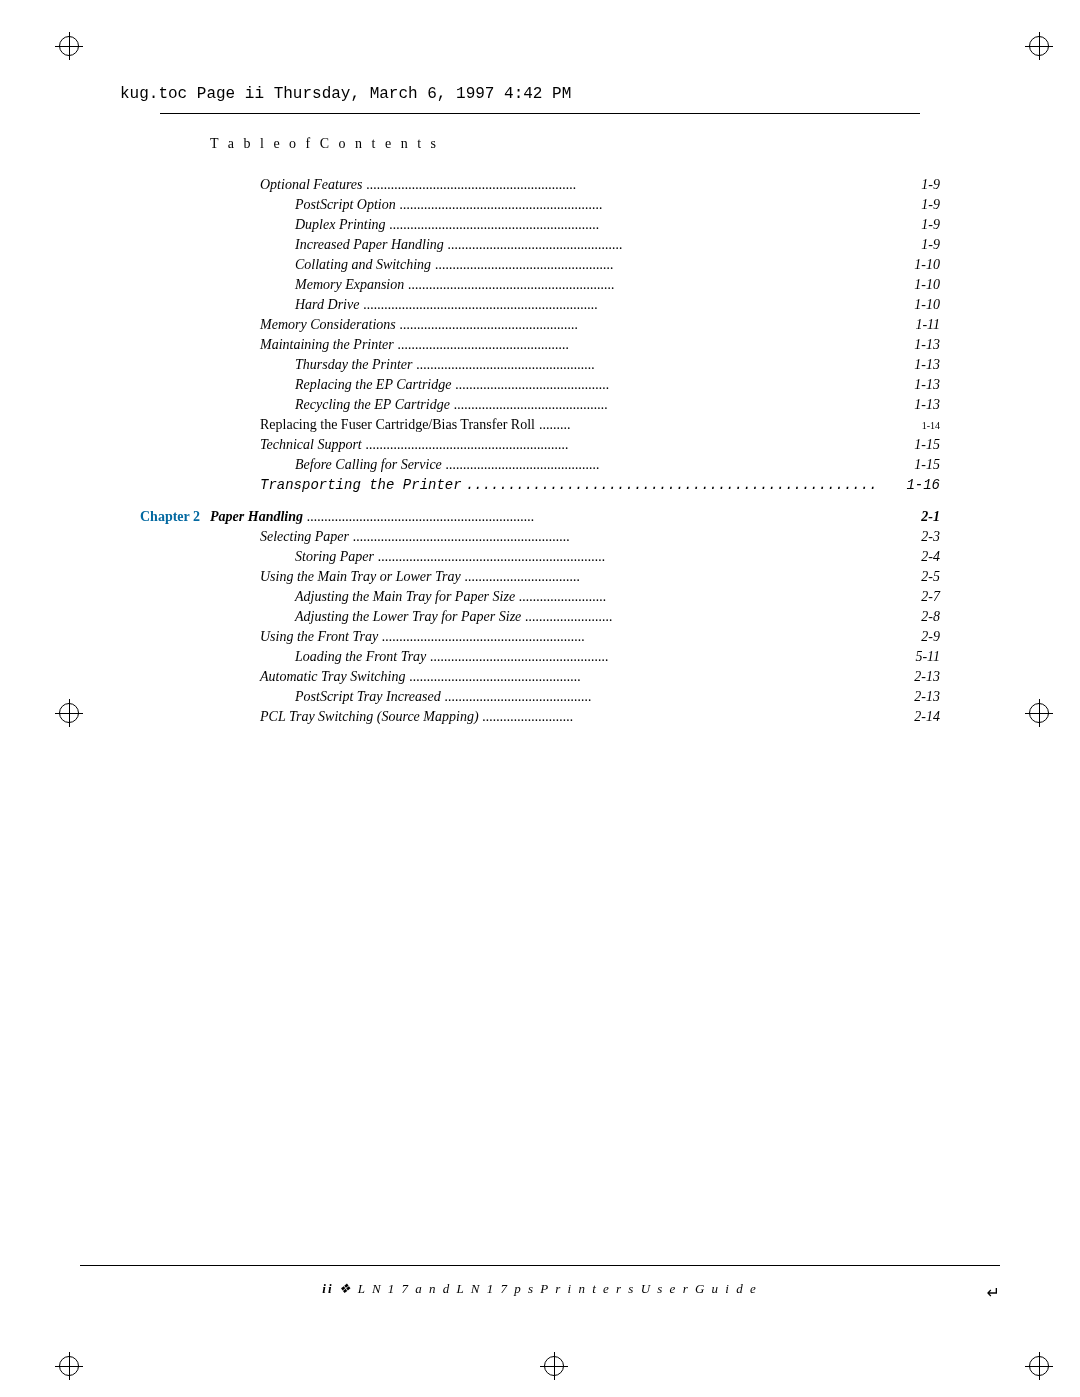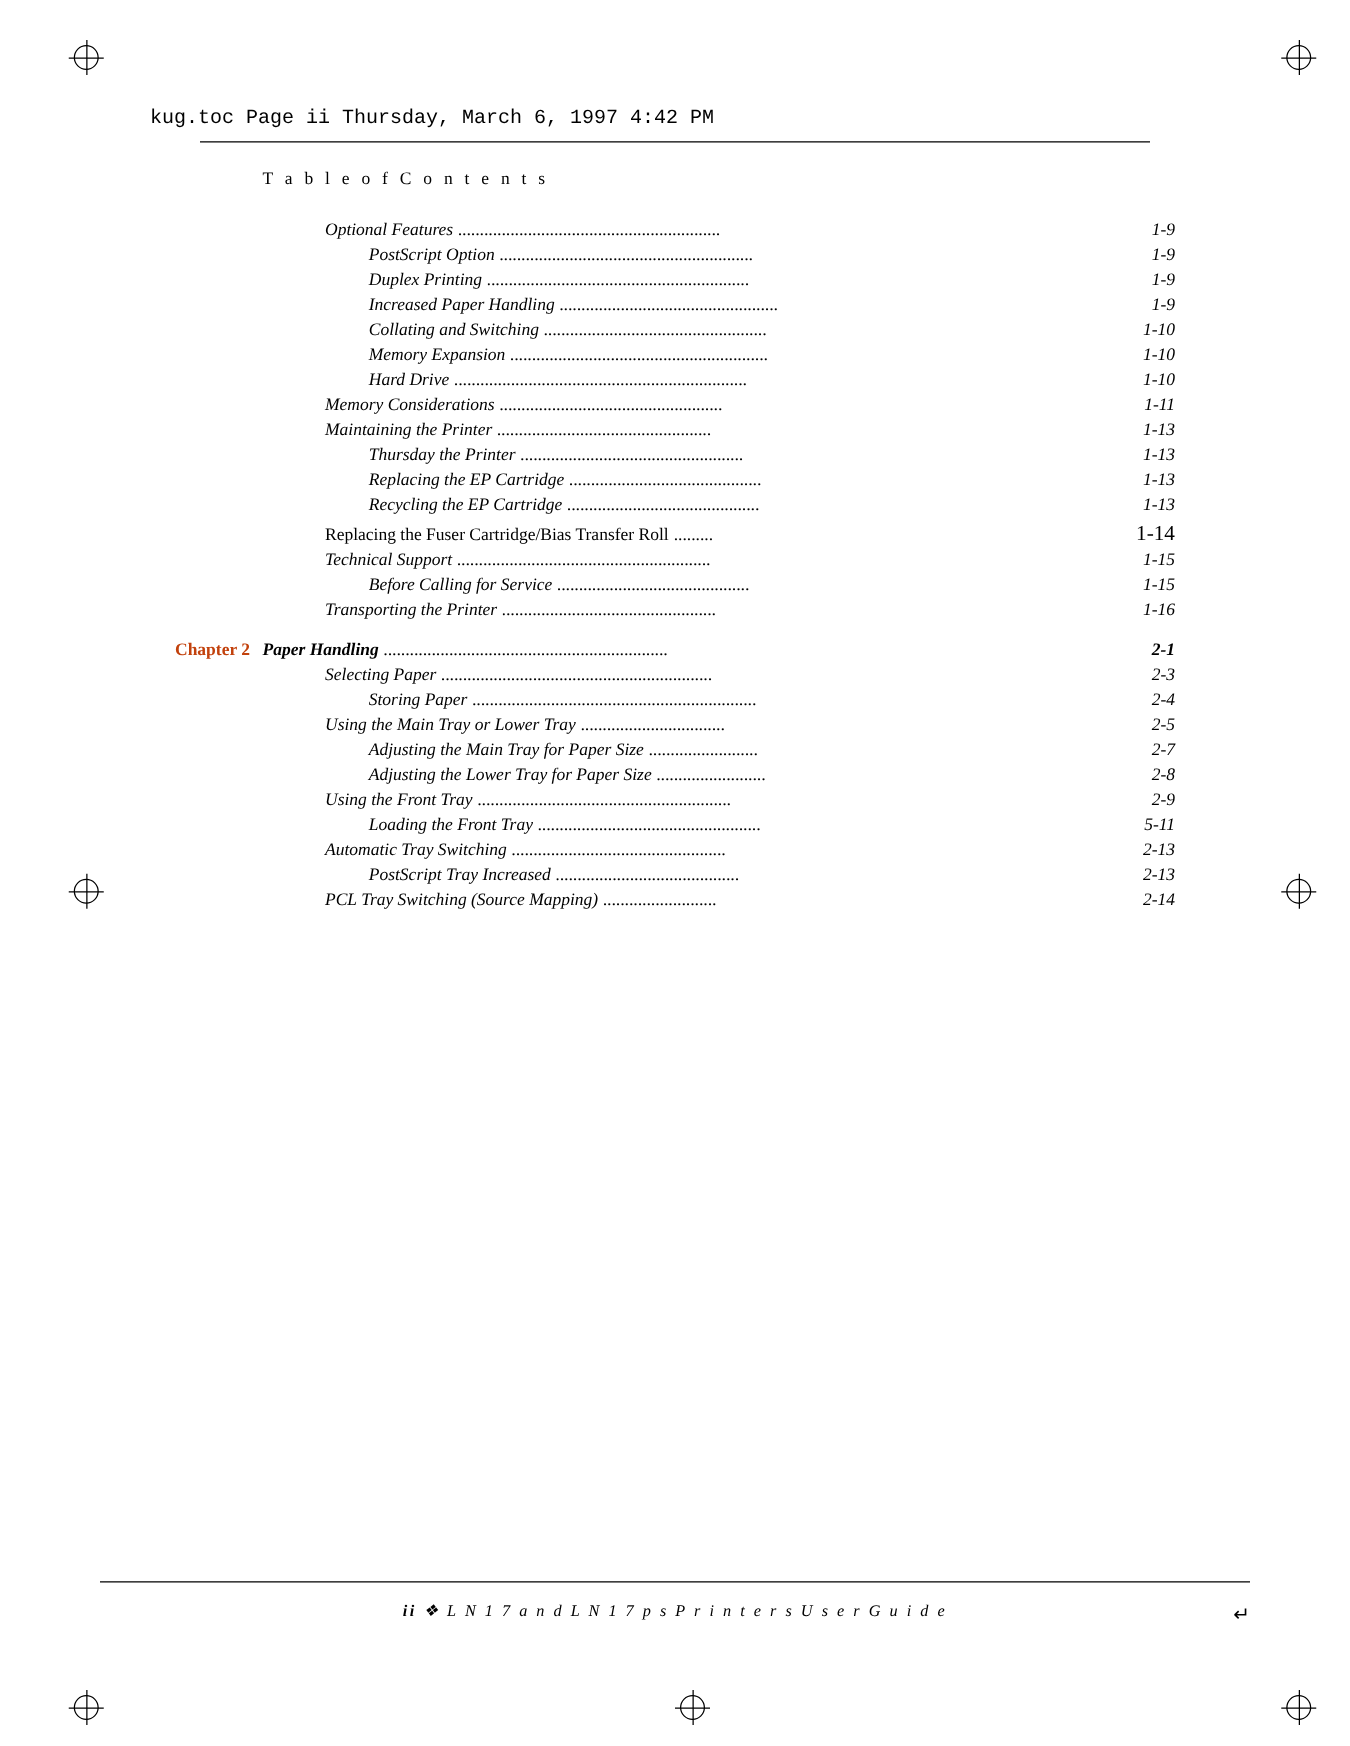--- a/index.html
+++ b/index.html
@@ -311,46 +311,46 @@
       <span style="display:inline-block; width:155px;"></span>
       <span class="toc-label font-size-normal">Recycling the EP Cartridge</span>
       <span class="toc-dots font-size-normal"> ............................................</span>
       <span class="toc-page font-size-normal">1-13</span>
     </div>
 
     <div class="toc-entry indent-0">
       <span style="display:inline-block; width:120px;"></span>
       <span style="font-size:14px; white-space:nowrap; font-style:normal;">Replacing the Fuser Cartridge/Bias Transfer Roll</span>
       <span style="flex:1; overflow:hidden; margin:0 4px; font-size:14px; white-space:nowrap;"> .........</span>
-      <span style="font-size:17px; white-space:nowrap; font-style:normal;">1-14</span>
+      <span style="font-size:10px; white-space:nowrap; font-style:normal;">1-14</span>
     </div>
 
     <div class="toc-entry indent-0">
       <span style="display:inline-block; width:120px;"></span>
       <span class="toc-label font-size-normal">Technical Support</span>
       <span class="toc-dots font-size-normal"> ..........................................................</span>
       <span class="toc-page font-size-normal">1-15</span>
     </div>
 
     <div class="toc-entry indent-0">
       <span style="display:inline-block; width:155px;"></span>
       <span class="toc-label font-size-normal">Before Calling for Service</span>
       <span class="toc-dots font-size-normal"> ............................................</span>
       <span class="toc-page font-size-normal">1-15</span>
     </div>
 
-    <div class="toc-entry indent-0" style="margin-bottom: 16px;">
+    <div class="toc-entry indent-0" style="margin-bottom: 16px; font-family: Liberation Mono, monospace;">
       <span style="display:inline-block; width:120px;"></span>
       <span class="toc-label font-size-normal">Transporting the Printer</span>
       <span class="toc-dots font-size-normal"> .................................................</span>
       <span class="toc-page font-size-normal">1-16</span>
     </div>
 
     <div class="chapter-row" style="margin-bottom: 4px;">
-      <span class="chapter-label" style="color:#c2410c;">Chapter 2</span>
+      <span class="chapter-label" style="color:#0369a1;">Chapter 2</span>
       <span style="width:5px;"></span>
       <span class="chapter-title">Paper Handling</span>
       <span class="chapter-dots"> .................................................................</span>
       <span class="chapter-page">2-1</span>
     </div>
 
     <div class="toc-entry indent-0">
       <span style="display:inline-block; width:120px;"></span>
       <span class="toc-label font-size-normal">Selecting Paper</span>
       <span class="toc-dots font-size-normal"> ..............................................................</span>

